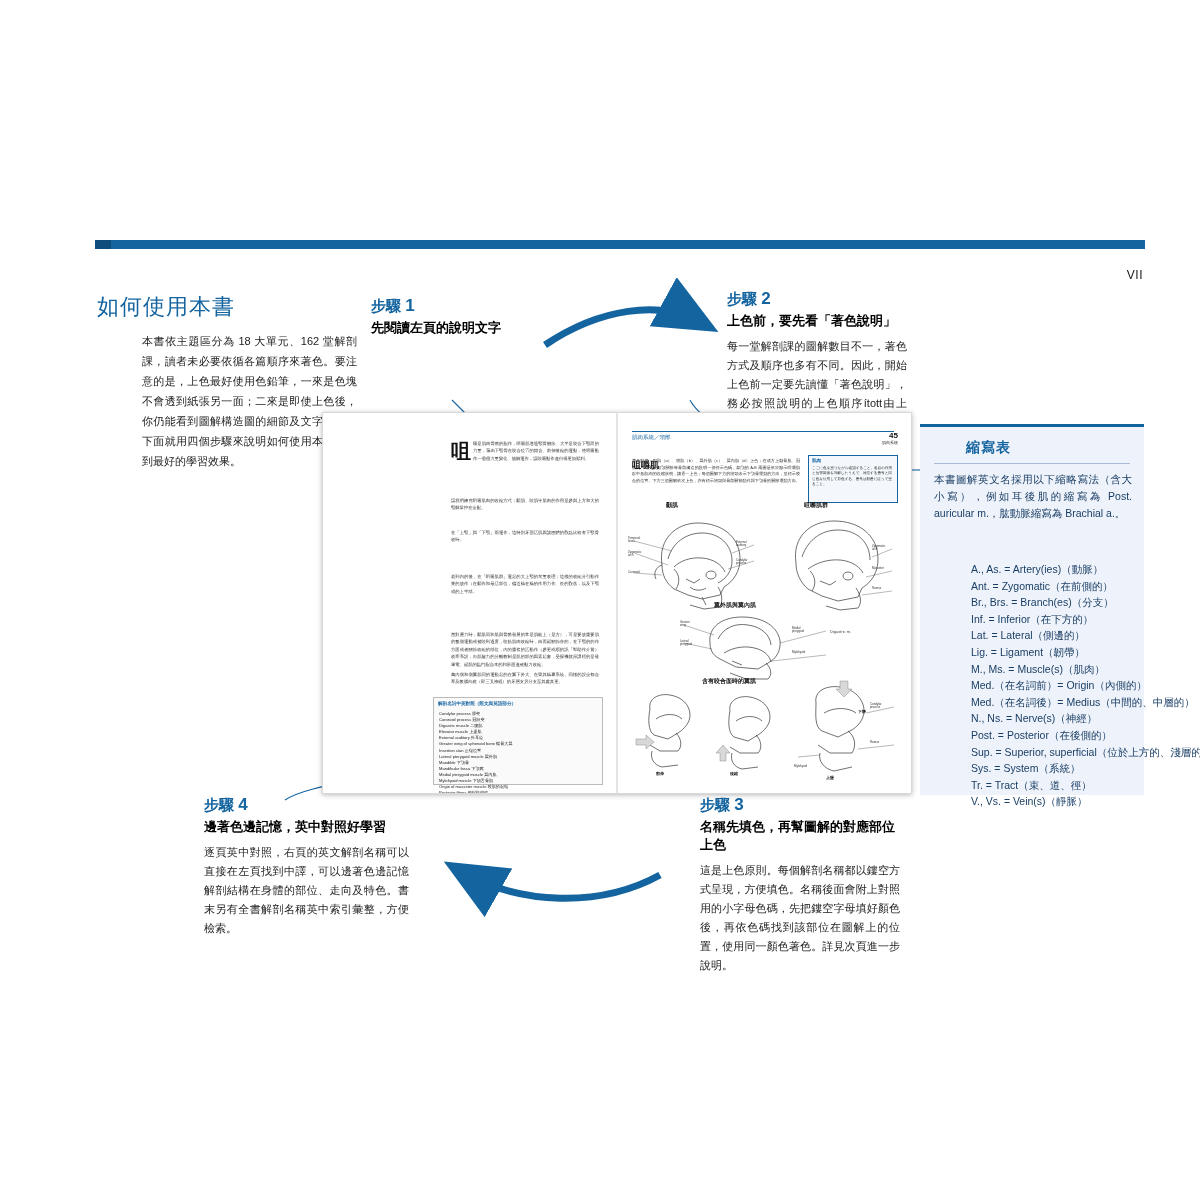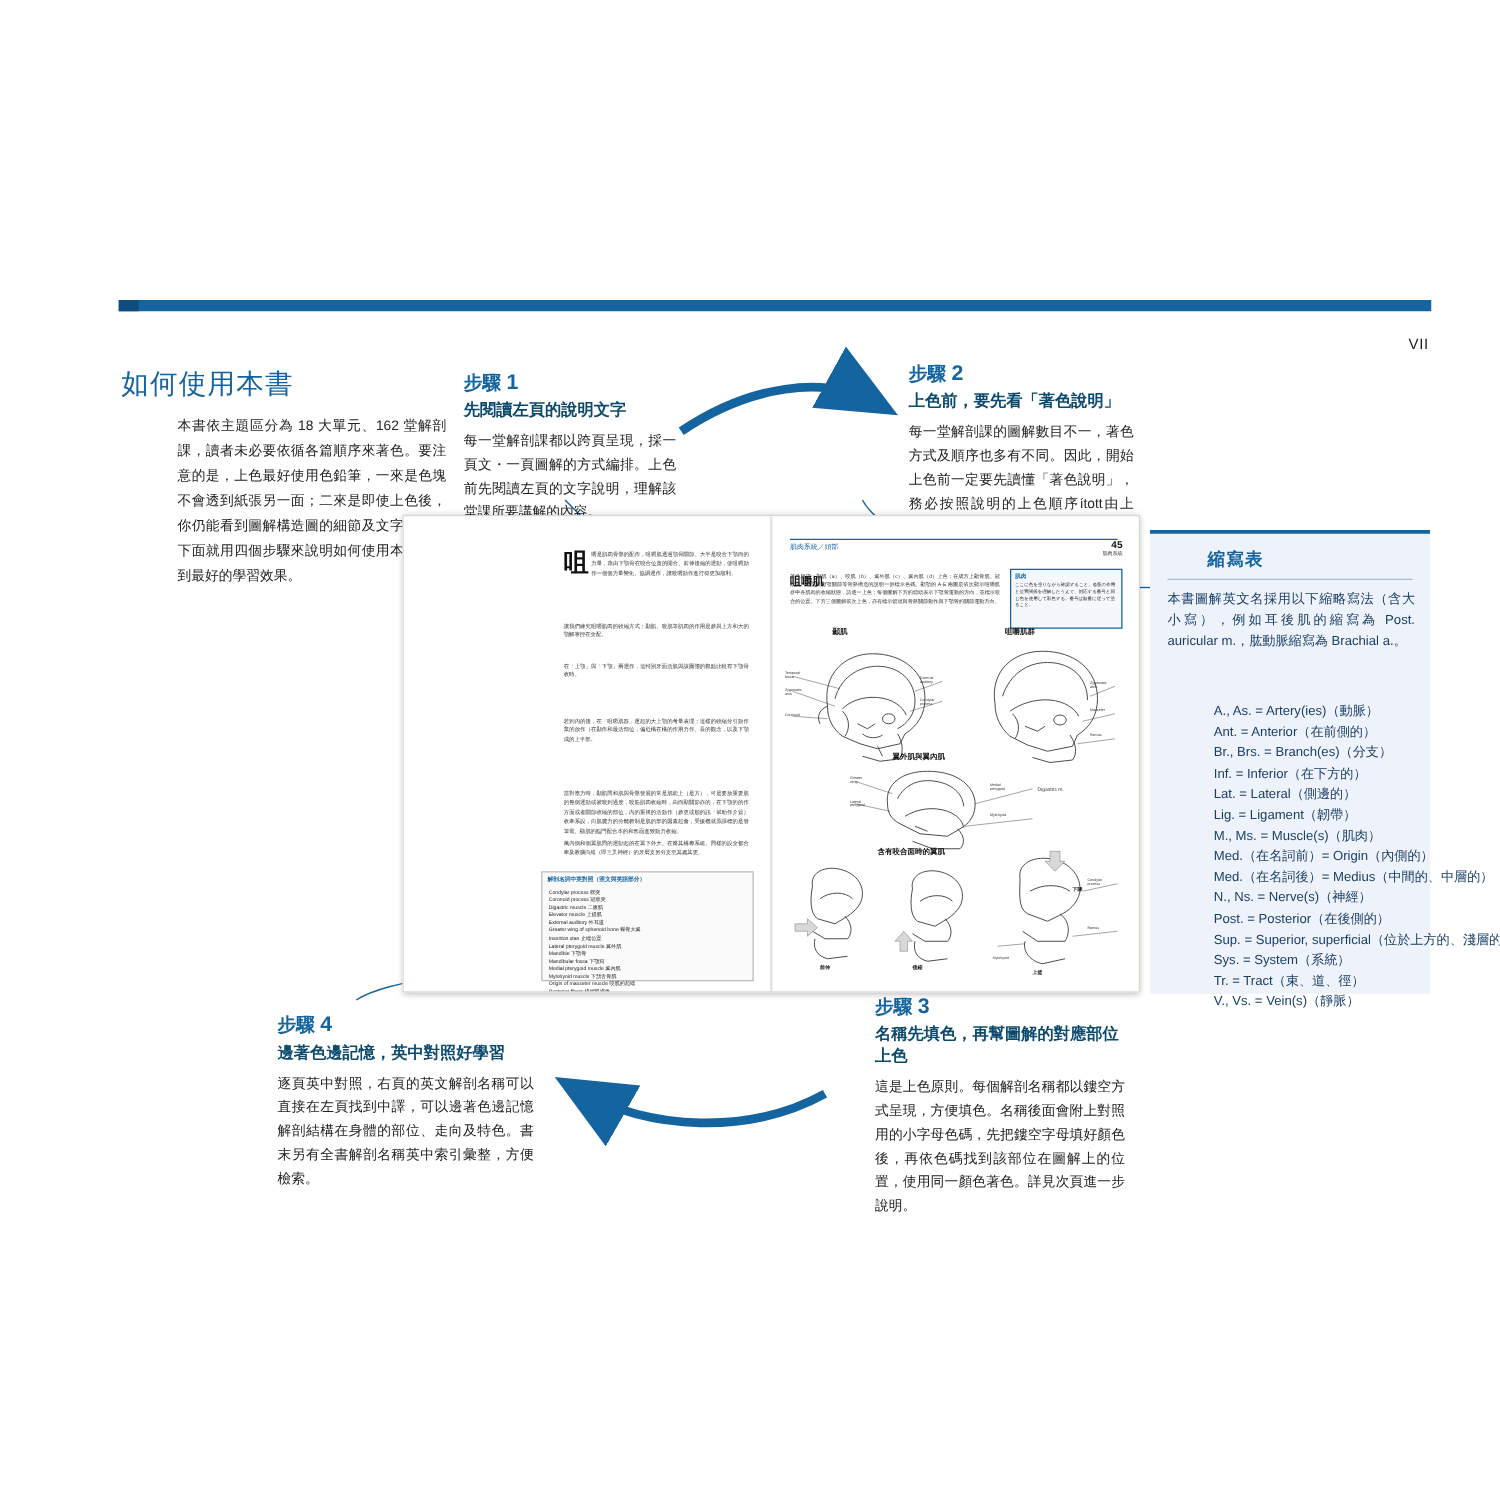--- a/index.html
+++ b/index.html
@@ -69,35 +69,35 @@
     font-size: 15px;
     color: #1464a0;
     font-weight: bold;
     margin-bottom: 3px;
   }
   .step-label .num {
     font-size: 17px;
   }
   .step-head {
     font-size: 13px;
-    color: #0c4a6e;
+    color: #000000;
     font-weight: bold;
     margin-bottom: 7px;
   }
   .step-body {
     font-size: 11px;
     line-height: 19px;
     color: #222;
     text-align: justify;
   }
 
   #step1 { left: 371px; top: 296px; width: 170px; }
   #step2 { left: 727px; top: 289px; width: 180px; }
   #step3 { left: 700px; top: 795px; width: 200px; }
-  #step4 { left: 222px; top: 795px; width: 205px; margin-top: 15px; }
+  #step4 { left: 204px; top: 795px; width: 205px; }
 
   
   .arrow-svg {
     position: absolute;
     left: 0; top: 0;
     width: 1200px; height: 1200px;
     pointer-events: none;
   }
 
   
@@ -323,21 +323,20 @@
     <path d="M285,800 C300,790 330,785 355,780" stroke="#1464a0" stroke-width="1.1" fill="none"></path>
     <path d="M905,470 L920,470" stroke="#1464a0" stroke-width="1.1" fill="none"></path>
   </svg>
 
   <div class="step" id="step1">
     <div class="step-label">
       <span>步驟</span>
       <span class="num">1</span>
     </div>
     <div class="step-head">先閱讀左頁的說明文字</div>
-    <div class="step-body">每一堂解剖課都以跨頁呈現，採一頁文・一頁圖解的方式編排。上色前先閱讀左頁的文字說明，理解該堂課所要講解的內容。</div>
   </div>
 
   <div class="step" id="step2">
     <div class="step-label">
       <span>步驟</span>
       <span class="num">2</span>
     </div>
     <div class="step-head">上色前，要先看「著色說明」</div>
     <div class="step-body">每一堂解剖課的圖解數目不一，著色方式及順序也多有不同。因此，開始上色前一定要先讀懂「著色說明」，務必按照說明的上色順序ított由上色。除非另有指定，否則顏色可以自行選擇。</div>
   </div>
@@ -359,21 +358,21 @@
     <div class="step-head">邊著色邊記憶，英中對照好學習</div>
     <div class="step-body">逐頁英中對照，右頁的英文解剖名稱可以直接在左頁找到中譯，可以邊著色邊記憶解剖結構在身體的部位、走向及特色。書末另有全書解剖名稱英中索引彙整，方便檢索。</div>
   </div>
 
   <div class="abbr-panel">
     <div class="abbr-title">縮寫表</div>
     <div class="abbr-rule"></div>
     <div class="abbr-note">本書圖解英文名採用以下縮略寫法（含大小寫），例如耳後肌的縮寫為 Post. auricular m.，肱動脈縮寫為 Brachial a.。</div>
     <div class="abbr-list">
       <div>A., As. = Artery(ies)（動脈）</div>
-      <div>Ant. = Anterior（在前側的）</div>
+      <div>Ant. = Zygomatic（在前側的）</div>
       <div>Br., Brs. = Branch(es)（分支）</div>
       <div>Inf. = Inferior（在下方的）</div>
       <div>Lat. = Lateral（側邊的）</div>
       <div>Lig. = Ligament（韌帶）</div>
       <div>M., Ms. = Muscle(s)（肌肉）</div>
       <div>Med.（在名詞前）= Origin（內側的）</div>
       <div>Med.（在名詞後）= Medius（中間的、中層的）</div>
       <div>N., Ns. = Nerve(s)（神經）</div>
       <div>Post. = Posterior（在後側的）</div>
       <div>Sup. = Superior, superficial（位於上方的、淺層的、表面的）</div>

